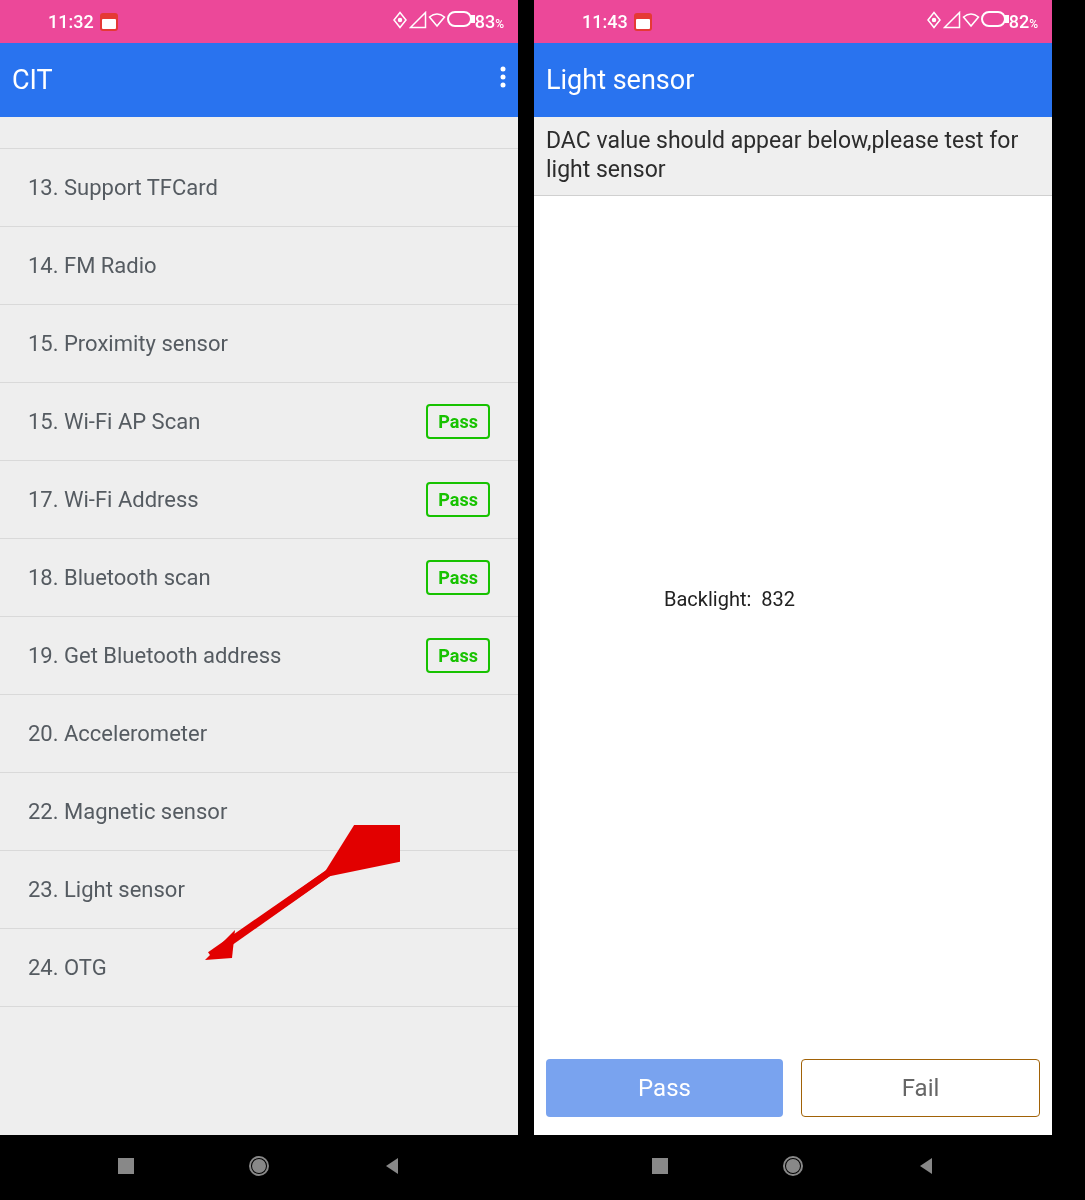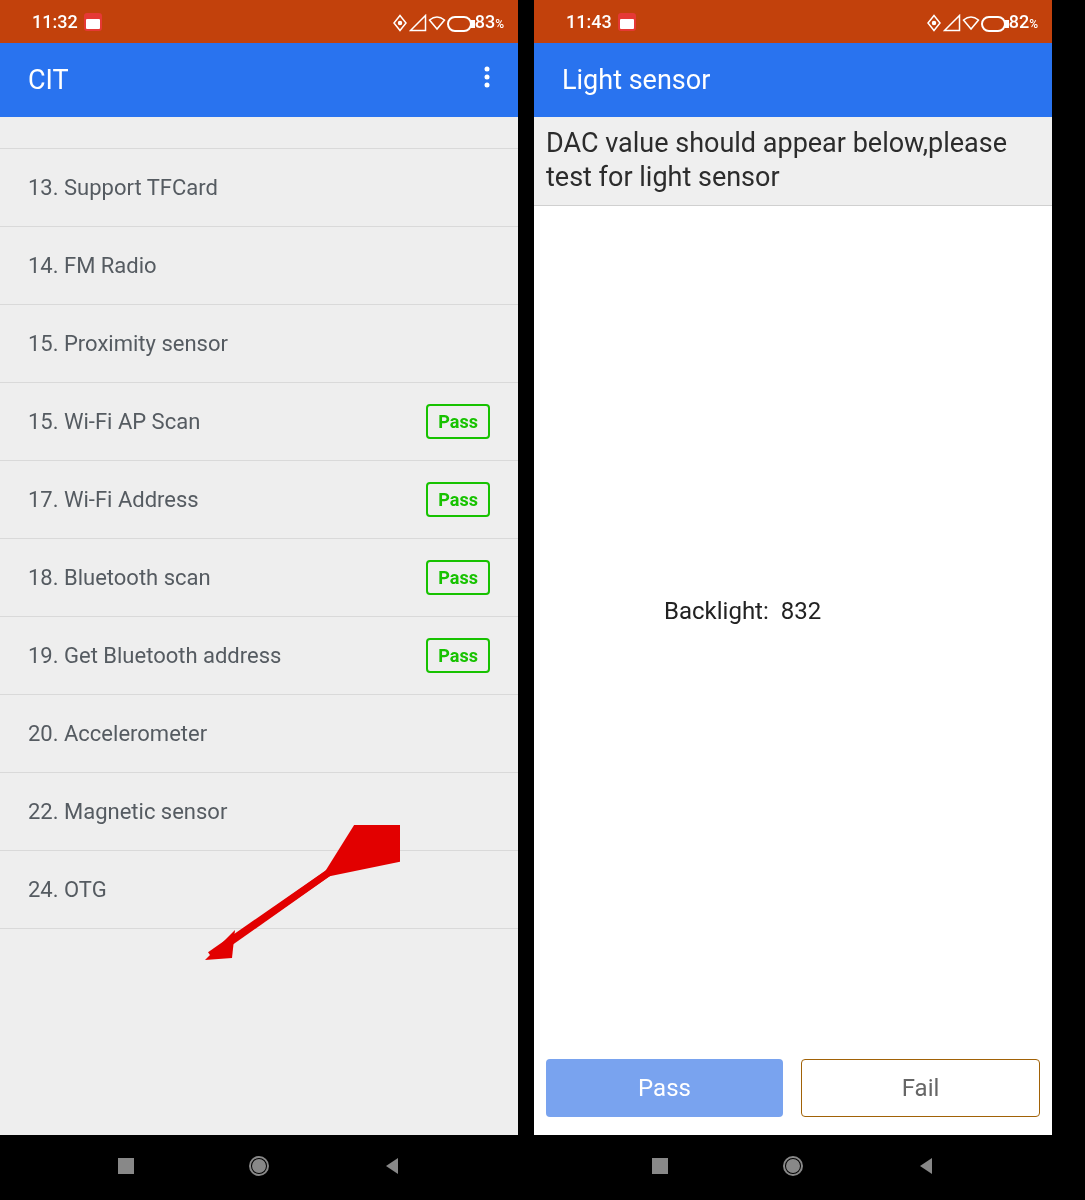--- a/index.html
+++ b/index.html
@@ -21,50 +21,50 @@
     width: 518px;
     height: 1200px;
     background: #fff;
     position: relative;
     display: flex;
     flex-direction: column;
   }
   .phone + .phone { margin-left: 16px; }
   .statusbar {
     height: 43px;
-    background: #c2410c;
+    background: #ec4899;
     color: #fff;
     display: flex;
     align-items: center;
     justify-content: space-between;
-    padding: 0 14px 0 32px;
+    padding: 0 14px 0 48px;
     font-size: 18px;
     font-weight: 500;
   }
   .status-left { display: flex; align-items: center; gap: 6px; }
-  .status-right { display: flex; align-items: flex-end; }
+  .status-right { display: flex; align-items: flex-start; }
   .cal-icon {
     width: 18px; height: 18px; background: #e53935; border-radius: 3px;
     position: relative; display: inline-block;
   }
   .cal-icon::after {
     content: ""; position: absolute; bottom: 2px; left: 2px; right: 2px; height: 10px;
     background: #fff; border-radius: 1px;
   }
   .status-ico { display: inline-flex; }
   .pct { font-size: 18px; }
   .pct sub { font-size: 12px; vertical-align: baseline; }
   .appbar {
     height: 74px;
     background: #2973ef;
     color: #fff;
     display: flex;
     align-items: center;
     justify-content: space-between;
-    padding: 0 28px;
+    padding: 0 12px;
     font-size: 27px;
     font-weight: 400;
   }
   .appbar .dots { width: 28px; text-align: right; }
   .list {
     flex: 1;
     overflow: hidden;
     background: #eeeeee;
   }
   .row {
@@ -94,35 +94,35 @@
     display: flex;
     align-items: center;
     justify-content: space-around;
     padding: 0 60px;
   }
   .nav-btn { color: #777; }
   
   .instr {
     background: #efefef;
     padding: 10px 12px 10px 12px;
-    font-size: 27px;
+    font-size: 23px;
     color: #2c2c2c;
     line-height: 1.25;
     border-bottom: 1px solid #d0d0d0;
   }
   .content {
     flex: 1;
     background: #fff;
     position: relative;
   }
   .readout {
     position: absolute;
     top: 390px;
     left: 130px;
-    font-size: 24px;
+    font-size: 20px;
     color: #222;
     line-height: 1.3;
   }
   .btnrow {
     display: flex;
     gap: 18px;
     padding: 0 12px 18px 12px;
     background: #fff;
   }
   .bigbtn {
@@ -219,20 +219,23 @@
         </div>
         <div class="row">
           <span class="label">19. Get Bluetooth address</span>
           <span class="badge">Pass</span>
         </div>
         <div class="row">
           <span class="label">20. Accelerometer</span>
         </div>
         <div class="row">
           <span class="label">22. Magnetic sensor</span>
+        </div>
+        <div class="row">
+          <span class="label">23. Light sensor</span>
         </div>
         <div class="row">
           <span class="label">24. OTG</span>
         </div>
       </div>
 
     <div class="navbar">
       <span class="nav-btn">
         <svg width="20" height="20" viewBox="0 0 20 20" fill="#888">
             <rect x="2" y="2" width="16" height="16"></rect>

